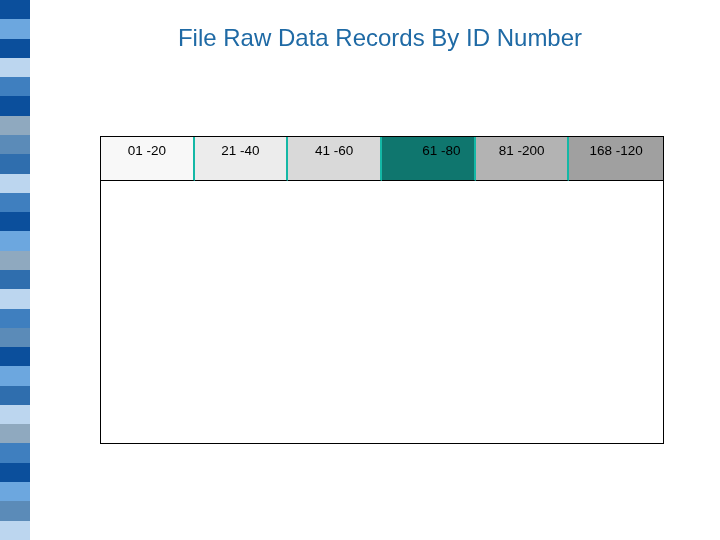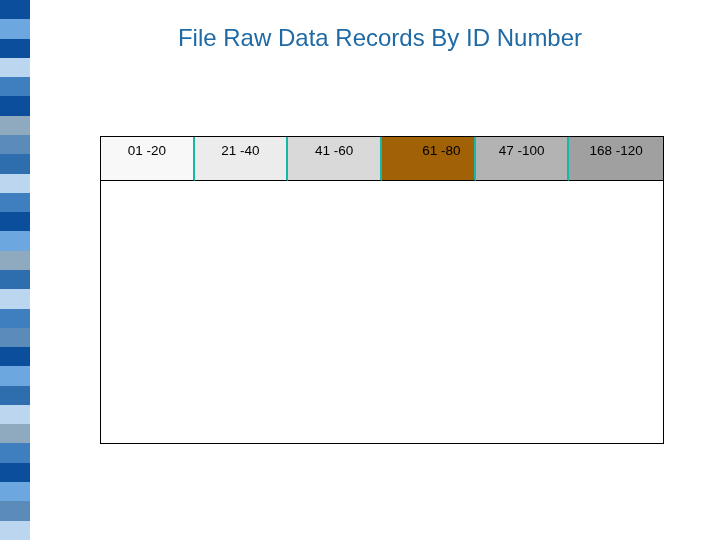--- a/index.html
+++ b/index.html
@@ -105,19 +105,19 @@
       <div style="background: rgb(188, 214, 239);"></div>
     </div>
 
   <div class="title">File Raw Data Records By ID Number</div>
 
   <div class="diagram">
     <div class="tabs">
       <div class="tab" style="background: rgb(248, 248, 248);">01 -20</div>
       <div class="tab" style="background: rgb(236, 236, 236);">21 -40</div>
       <div class="tab" style="background: rgb(217, 217, 217);">41 -60</div>
-      <div class="tab" style="background: #a16207; padding-left: 27px;">61 -80</div>
-      <div class="tab" style="background: rgb(179, 179, 179);">47 -100</div>
+      <div class="tab" style="background: #0f766e; padding-left: 27px;">61 -80</div>
+      <div class="tab" style="background: rgb(179, 179, 179);">81 -200</div>
       <div class="tab" style="background: rgb(160, 160, 160);">168 -120</div>
     </div>
   </div>
 
 </div>
 
 </body></html>

